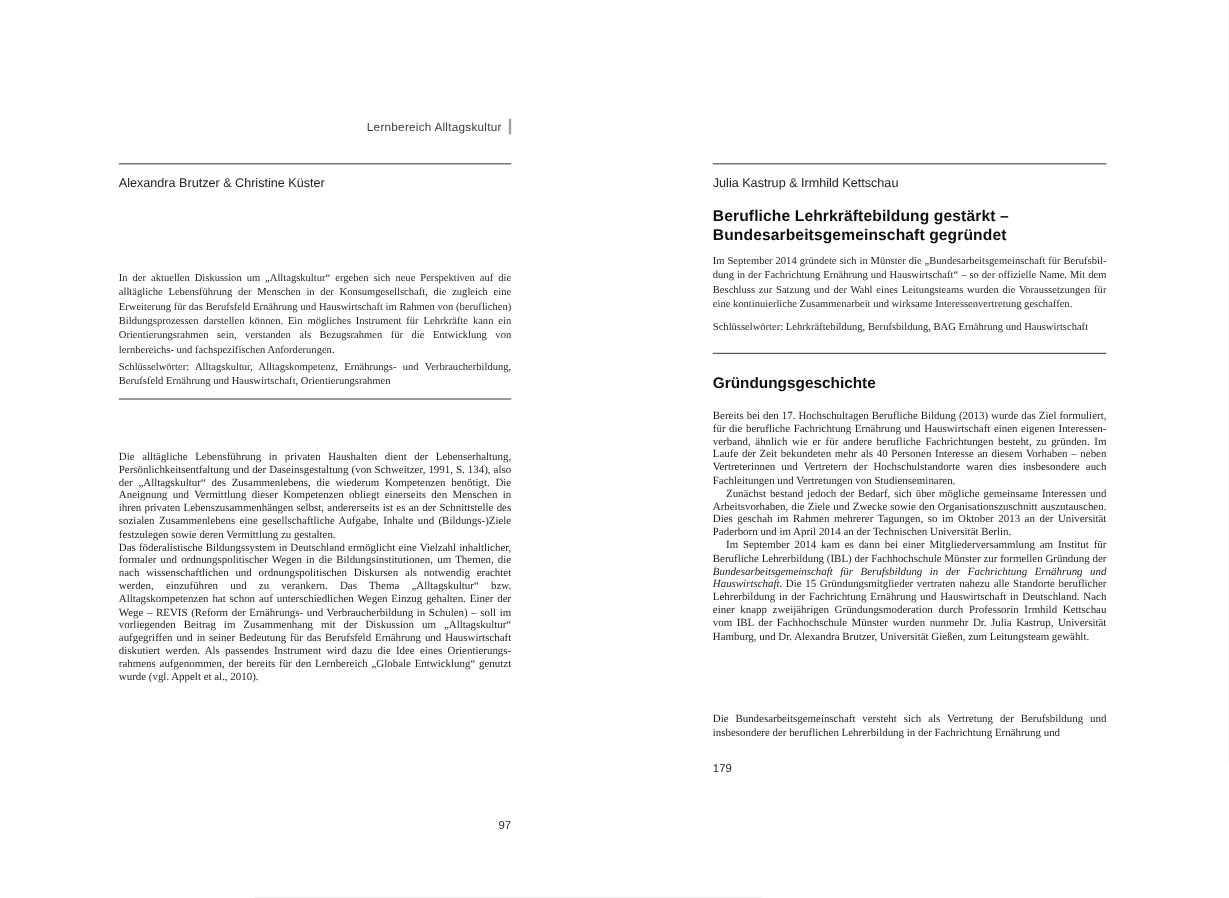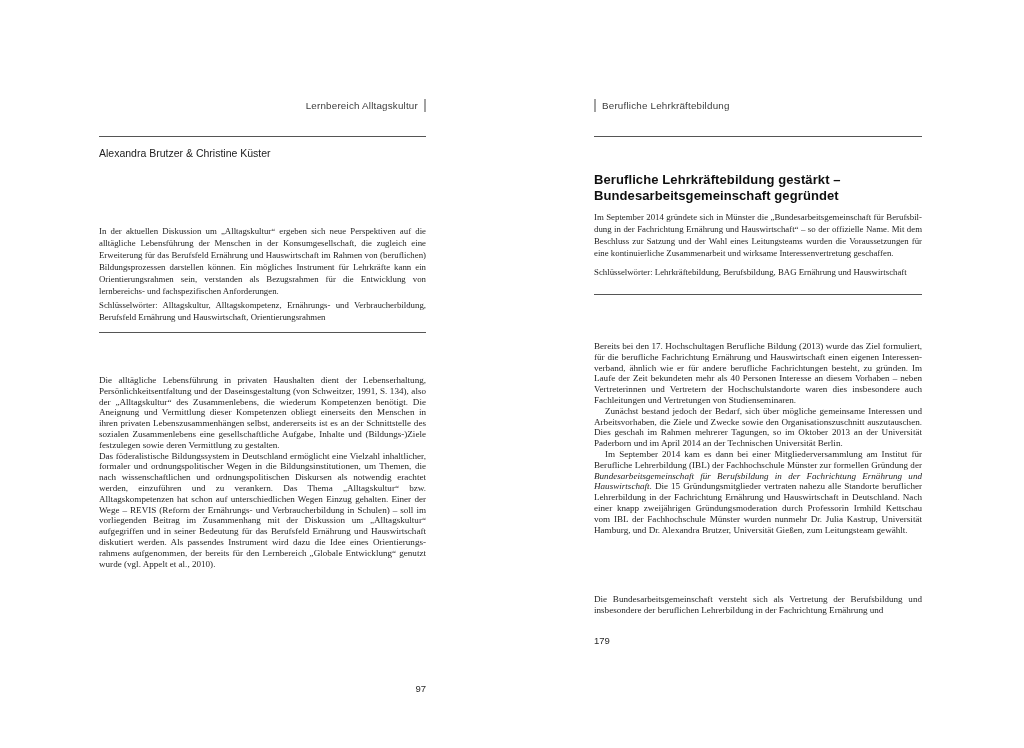--- a/index.html
+++ b/index.html
@@ -93,32 +93,31 @@
     </p>
     <div class="abs rule rule-mid-left"></div>
     <div class="abs body-block body-1">
       <p>Die alltägliche Lebensführung in privaten Haushalten dient der Lebens­erhaltung, Persönlichkeits­entfaltung und der Daseins­gestaltung (von Schweitzer, 1991, S. 134), also der „Alltagskultur“ des Zusammen­lebens, die wiederum Kompetenzen benötigt. Die Aneignung und Vermittlung dieser Kompetenzen obliegt einerseits den Men­schen in ihren privaten Lebens­zusammenhängen selbst, andererseits ist es an der Schnittstelle des sozialen Zusammen­lebens eine gesellschaftliche Aufgabe, Inhalte und (Bildungs-)Ziele festzulegen sowie deren Vermittlung zu gestalten.</p>
       <p>Das föderalistische Bildungssystem in Deutschland ermöglicht eine Vielzahl inhaltli­cher, formaler und ordnungspolitischer Wegen in die Bildungs­institutionen, um Themen, die nach wissenschaftlichen und ordnungspolitischen Diskursen als not­wendig erachtet werden, einzuführen und zu verankern. Das Thema „Alltagskultur“ bzw. Alltagskompetenzen hat schon auf unterschiedlichen Wegen Einzug gehalten. Einer der Wege – REVIS (Reform der Ernährungs- und Verbraucher­bildung in Schulen) – soll im vorliegenden Beitrag im Zusammenhang mit der Diskussion um „Alltagskultur“ aufgegriffen und in seiner Bedeutung für das Berufsfeld Ernährung und Hauswirtschaft diskutiert werden. Als passendes Instrument wird dazu die Idee eines Orientierungs­rahmens aufgenommen, der bereits für den Lernbereich „Globale Entwicklung“ genutzt wurde (vgl. Appelt et al., 2010).</p>
     </div>
     <div class="abs page-number pn-right">97</div>
   </section>
 
   <section class="col col-right">
-    <header class="abs running-head rh-right">
-      <span class="rh-bar"></span><span>Berufliche Lehrkräftebildung</span>
-    </header>
     <div class="abs rule rule-top"></div>
+    <p class="abs authors">Julia Kastrup &amp; Irmhild Kettschau</p>
     <h1 class="abs article-title">Berufliche Lehrkräftebildung gestärkt –
 Bundesarbeitsgemeinschaft gegründet</h1>
     <p class="abs abstract">Im September 2014 gründete sich in Münster die „Bundesarbeitsgemeinschaft für Berufsbil­dung in der Fachrichtung Ernährung und Hauswirtschaft“ – so der offizielle Name. Mit dem Beschluss zur Satzung und der Wahl eines Leitungsteams wurden die Voraus­setzungen für eine kontinuierliche Zusammenarbeit und wirksame Interessen­vertretung geschaffen.</p>
     <p class="abs keywords">
       <span class="kw-label">Schlüsselwörter:</span>
       <span>Lehrkräftebildung, Berufsbildung, BAG Ernährung und Hauswirtschaft</span>
     </p>
     <div class="abs rule rule-mid-right"></div>
+    <h2 class="abs section-heading heading-1">Gründungsgeschichte</h2>
     <div class="abs body-block body-1">
       <p>Bereits bei den 17. Hochschultagen Berufliche Bildung (2013) wurde das Ziel for­muliert, für die berufliche Fachrichtung Ernährung und Hauswirtschaft einen eigenen Interessen­verband, ähnlich wie er für andere berufliche Fachrichtungen besteht, zu gründen. Im Laufe der Zeit bekundeten mehr als 40 Personen Interesse an diesem Vorhaben – neben Vertreterinnen und Vertretern der Hochschul­standorte waren dies insbesondere auch Fachleitungen und Vertretungen von Studien­seminaren.</p>
       <p class="indent">Zunächst bestand jedoch der Bedarf, sich über mögliche gemeinsame Interessen und Arbeitsvorhaben, die Ziele und Zwecke sowie den Organisations­zuschnitt auszu­tauschen. Dies geschah im Rahmen mehrerer Tagungen, so im Oktober 2013 an der Universität Paderborn und im April 2014 an der Technischen Universität Berlin.</p>
       <p class="indent"><span>Im September 2014 kam es dann bei einer Mitglieder­versammlung am Institut für Berufliche Lehrerbildung (IBL) der Fachhochschule Münster zur formellen Gründung der </span><span class="it">Bundesarbeitsgemeinschaft für Berufsbildung in der Fachrichtung Ernährung und Hauswirtschaft</span><span>. Die 15 Gründungs­mitglieder vertraten nahezu alle Standorte beruflicher Lehrerbildung in der Fachrichtung Ernährung und Hauswirt­schaft in Deutschland. Nach einer knapp zweijährigen Gründungs­moderation durch Professorin Irmhild Kettschau vom IBL der Fachhochschule Münster wurden nun­mehr Dr. Julia Kastrup, Universität Hamburg, und Dr. Alexandra Brutzer, Universi­tät Gießen, zum Leitungsteam gewählt.</span></p>
     </div>
     <div class="abs body-block body-2">
       <p>Die Bundesarbeitsgemeinschaft versteht sich als Vertretung der Berufsbildung und insbesondere der beruflichen Lehrerbildung in der Fachrichtung Ernährung und</p>
     </div>
     <div class="abs page-number pn-left">179</div>
   </section>

